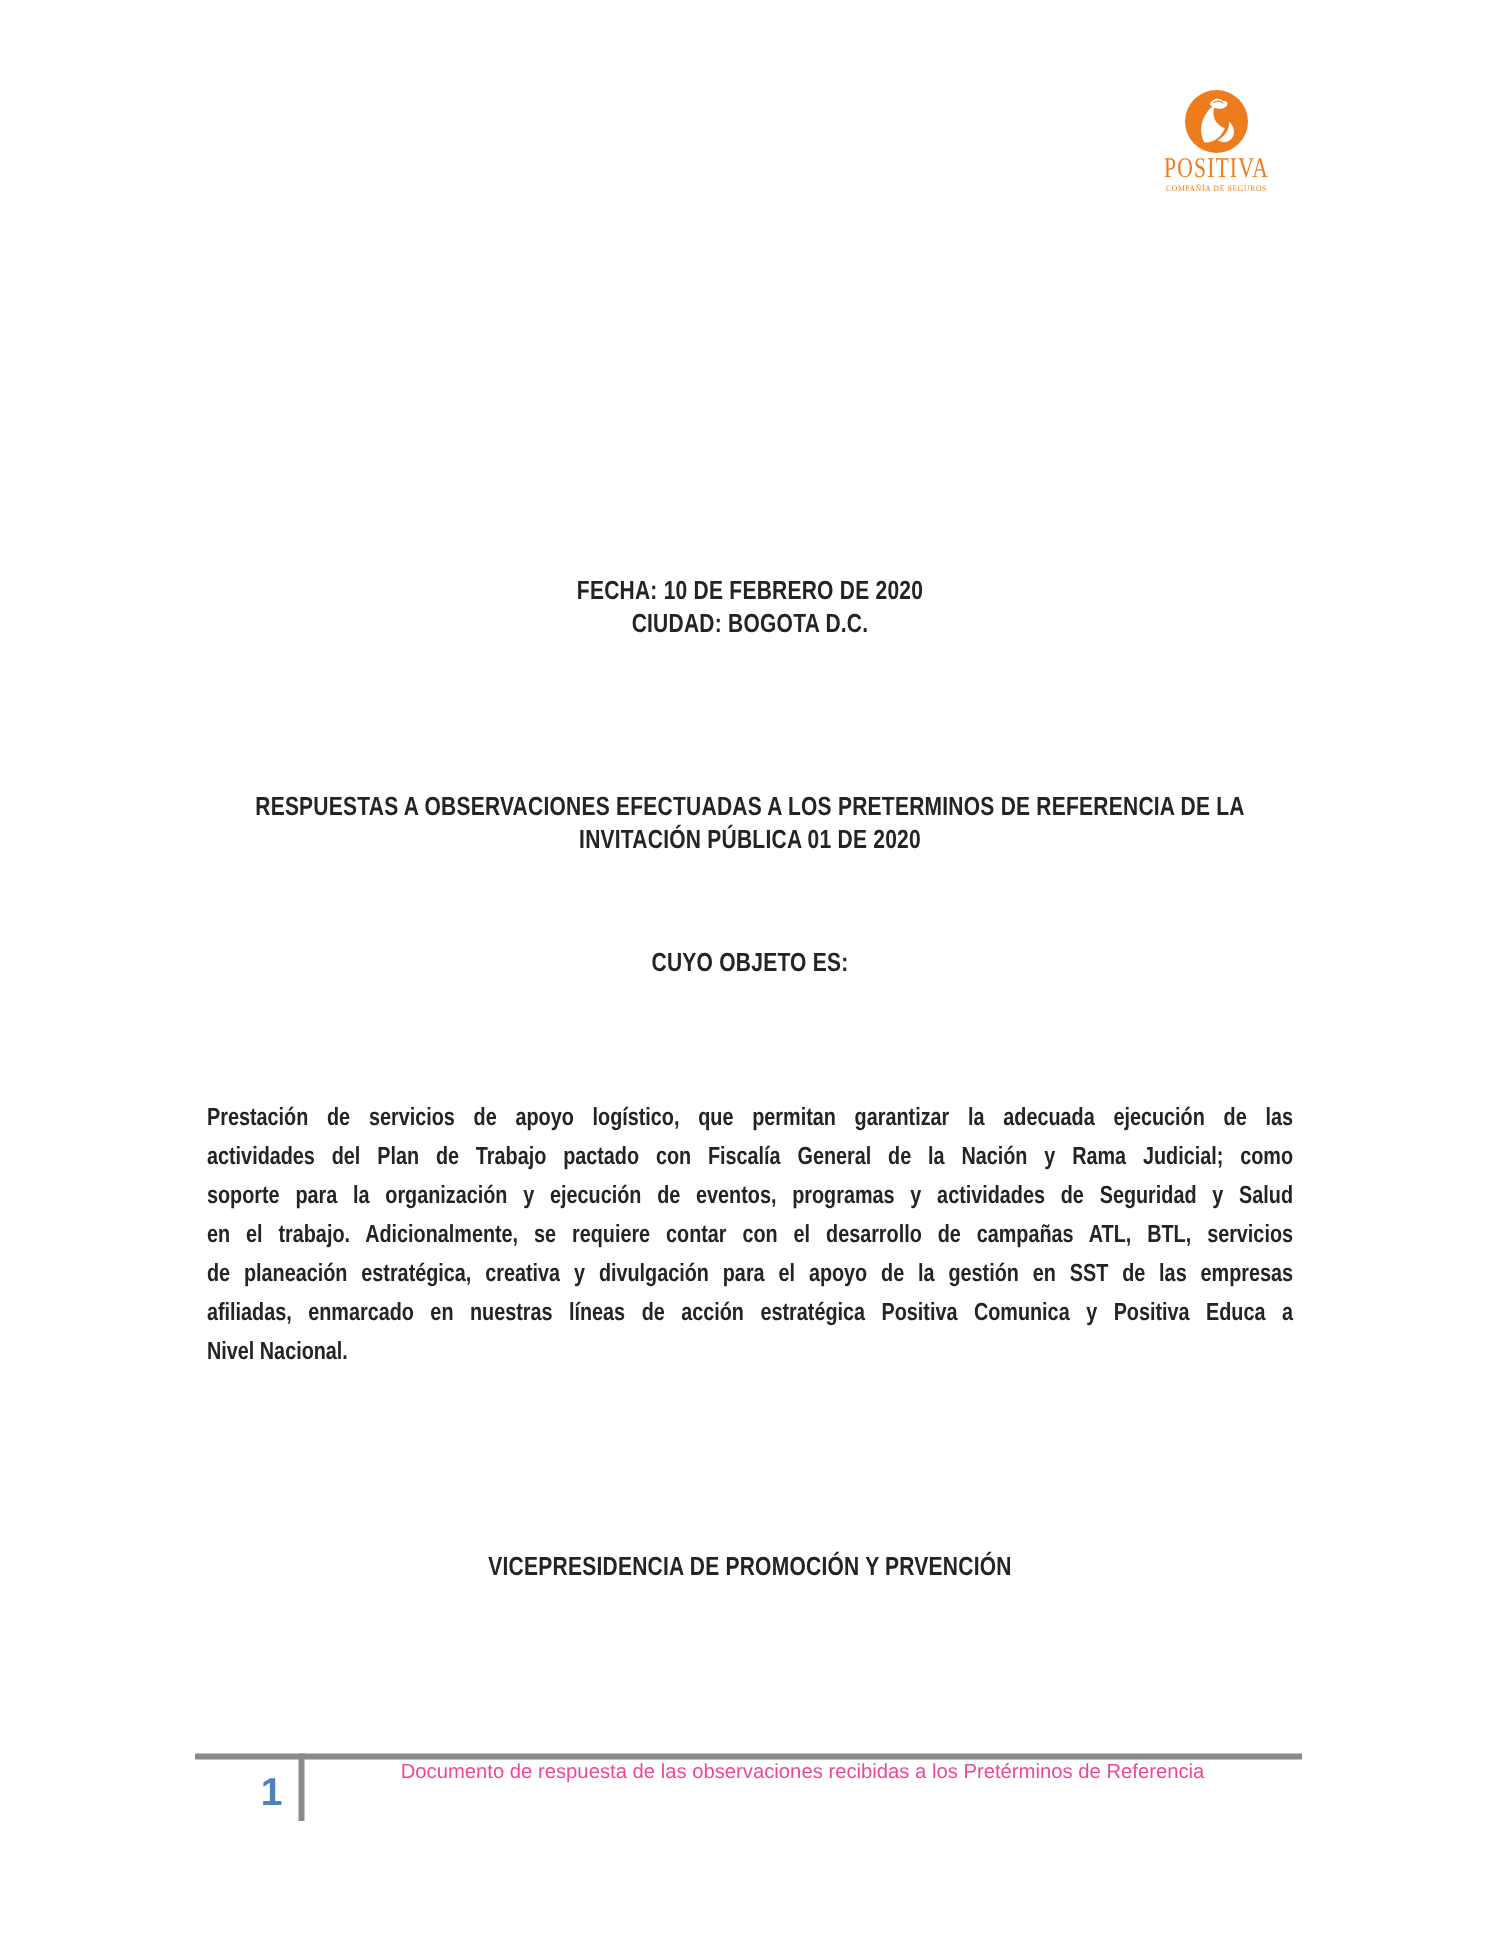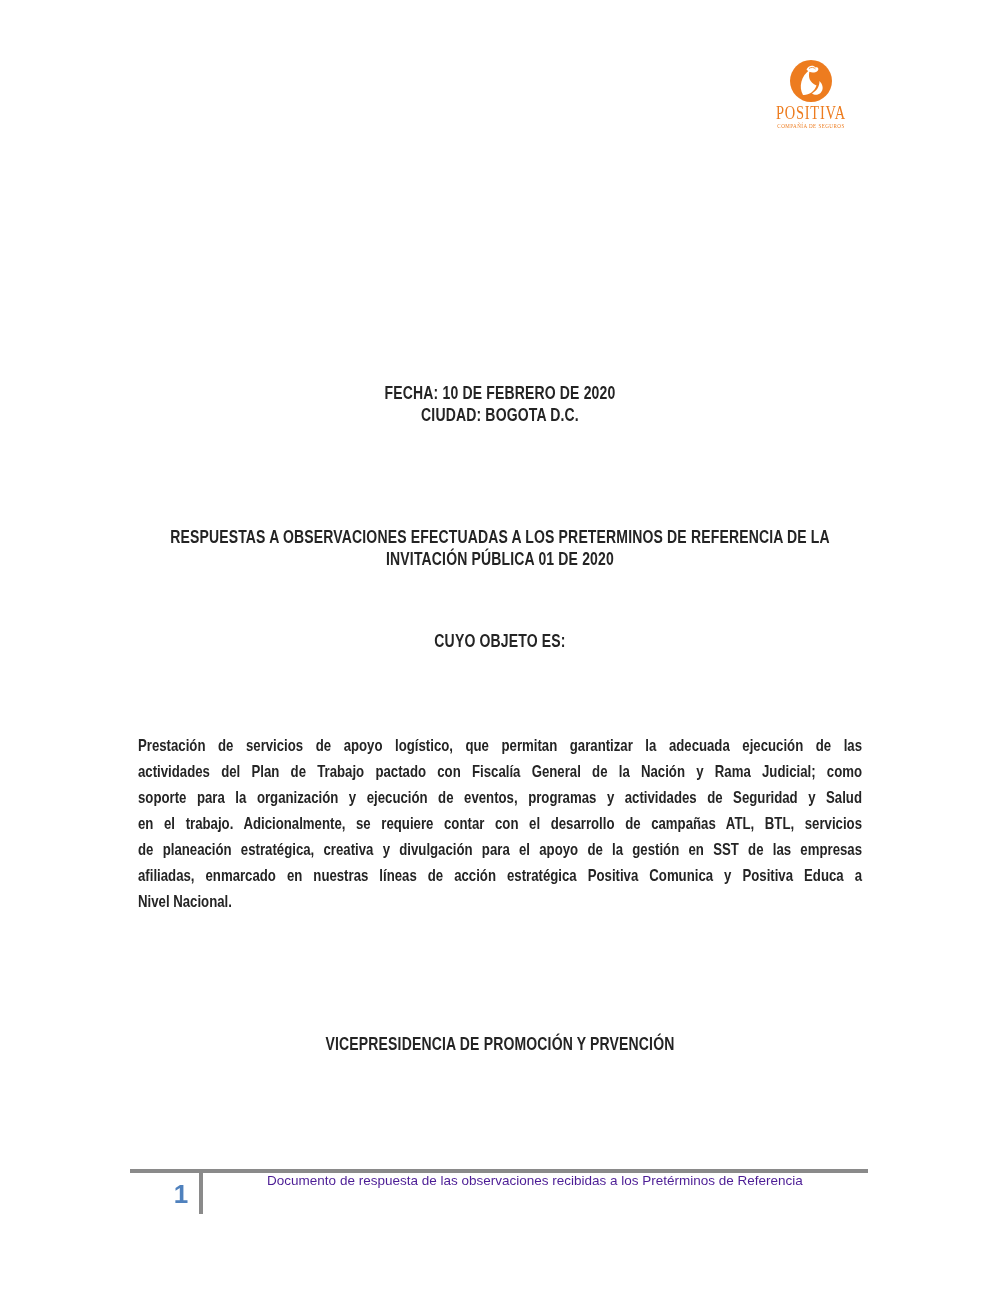--- a/index.html
+++ b/index.html
@@ -37,21 +37,21 @@
     white-space:nowrap;
   }
 
   
   .footer-rule { position:absolute; left:130px; top:1169px; width:738px; height:4px; background:#8a8a8a; }
   .footer-vbar { position:absolute; left:199px; top:1169px; width:4px; height:45px; background:#8a8a8a; }
   .page-number {
     position:absolute; left:168px; top:1180px; width:26px; text-align:center;
     font-size:26px; line-height:28px; font-weight:bold; color:#4F81BD;
   }
-  .footer-text { position:absolute; left:205px; top:1173px; width:660px; text-align:center; color:#4c1d95; }
+  .footer-text { position:absolute; left:205px; top:1173px; width:660px; text-align:center; color:#ec4899; }
   .footer-line1 { font-size:13.5px; line-height:15px; }
   .footer-line2 { font-size:12.5px; line-height:15px; margin-top:1px; }
 </style>
 </head>
 <body>
 
 <div class="page">
 
   <div class="logo">
     <svg class="logo-mark" width="42" height="42" viewBox="0 0 42 42" aria-hidden="true">

